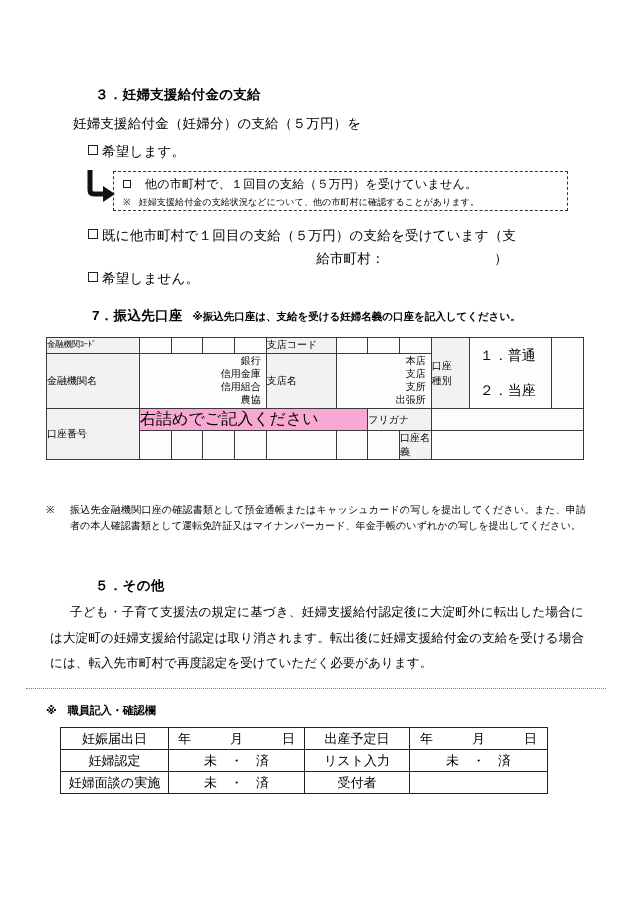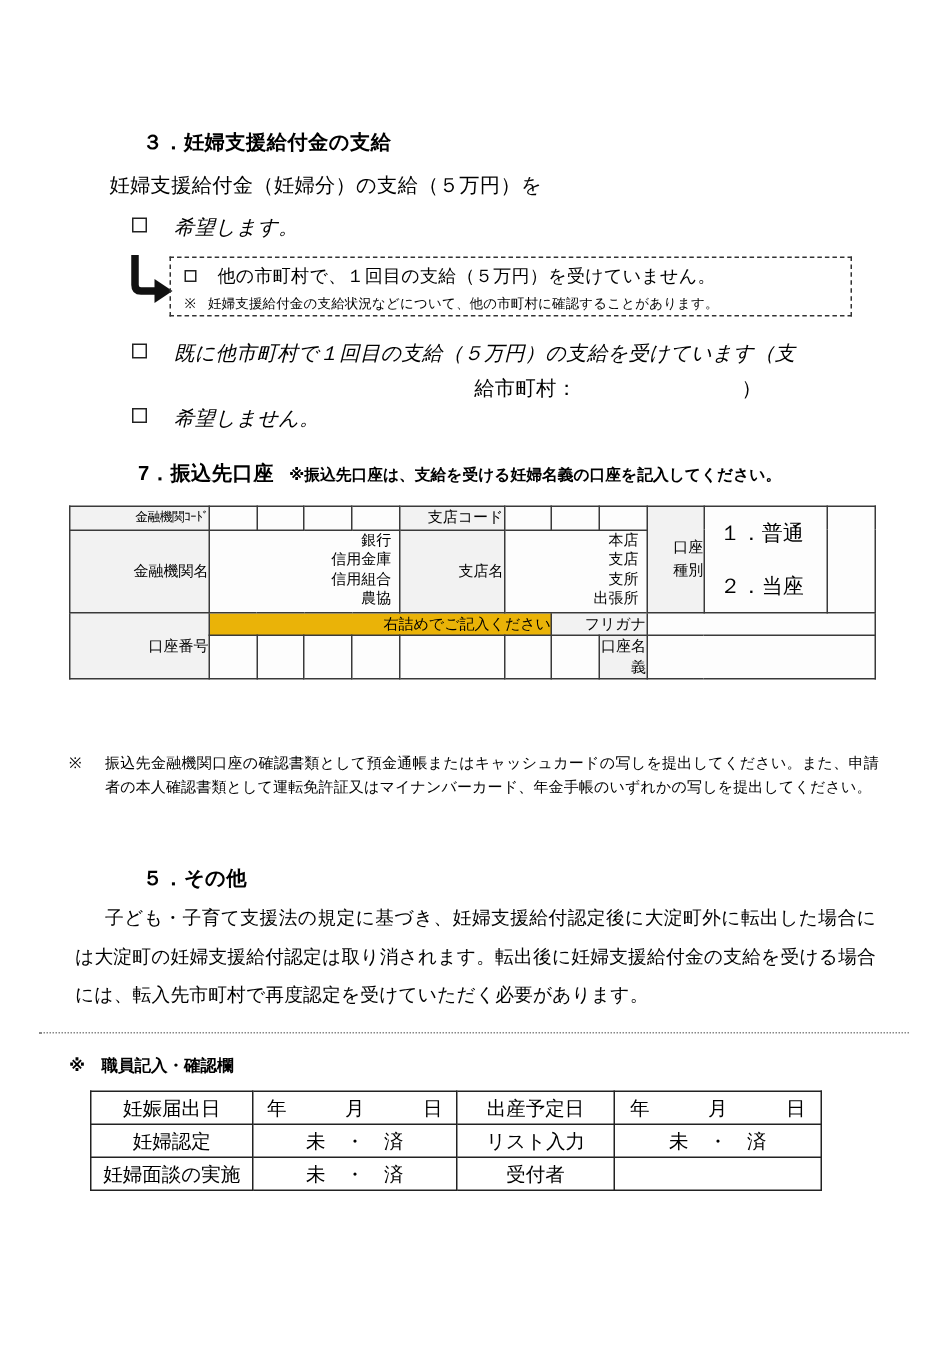--- a/index.html
+++ b/index.html
@@ -61,21 +61,21 @@
     width: 8px; height: 8px; vertical-align: 0px;
   }
 
   
   #s3-head { position: absolute; left: 55px; top: 86px; }
   #s3-intro { position: absolute; left: 73px; top: 117px; }
   #s3-opt1 { position: absolute; left: 88px; top: 145px; }
   #s3-opt2 { position: absolute; left: 88px; top: 229px; width: 500px; }
   #s3-opt2 .l2 { display: block; text-align: right; padding-right: 80px; margin-top: 9px; }
   #s3-opt3 { position: absolute; left: 88px; top: 272px; }
-  #s3-opt1 .lbl, #s3-opt2 .lbl, #s3-opt3 .lbl { margin-left: 14px; font-style: italic; }
+  #s3-opt1 .lbl, #s3-opt2 .lbl, #s3-opt3 .lbl { margin-left: 0; }
 
   
   #arrow-elbow {
     position: absolute;
     left: 86px; top: 168px;
     width: 30px; height: 34px;
   }
 
   
   #callout {
@@ -98,21 +98,21 @@
     left: 46px; top: 337px;
     width: 538px;
     border-collapse: collapse;
     table-layout: fixed;
     font-size: 10px;
     font-family: "Liberation Sans", "DejaVu Sans", sans-serif;
   }
   #bank-table td {
     border: 1px solid #3a3a3a;
     padding: 0;
-    text-align: right;
+    text-align: left;
     vertical-align: middle;
     background: #fdfdfd;
   }
   #bank-table td.lbl {
     background: #f2f2f2;
     font-size: 10px;
     letter-spacing: 0;
   }
   #bank-table td.lbl-narrow { font-size: 8.5px; letter-spacing: -0.3px; }
   #bank-table td.stack {
@@ -121,21 +121,21 @@
     line-height: 1.28;
     font-size: 10px;
     background: #fdfdfd;
   }
   #bank-table td.kind {
     text-align: left;
     padding-left: 10px;
     line-height: 2.5;
     font-size: 14px;
   }
-  #bank-table td.hint { font-size: 10px; background:#eab308; }
+  #bank-table td.hint { font-size: 16px; background:#f9a8d4; }
   #bank-table td.blank { background: #fdfdfd; }
 
   #bank-note {
     position: absolute;
     left: 46px; top: 502px;
     width: 540px;
   }
   #bank-note .mark { position:absolute; left:0; top:0; }
   #bank-note .txt { display:block; margin-left: 24px; text-align: justify; }
 

